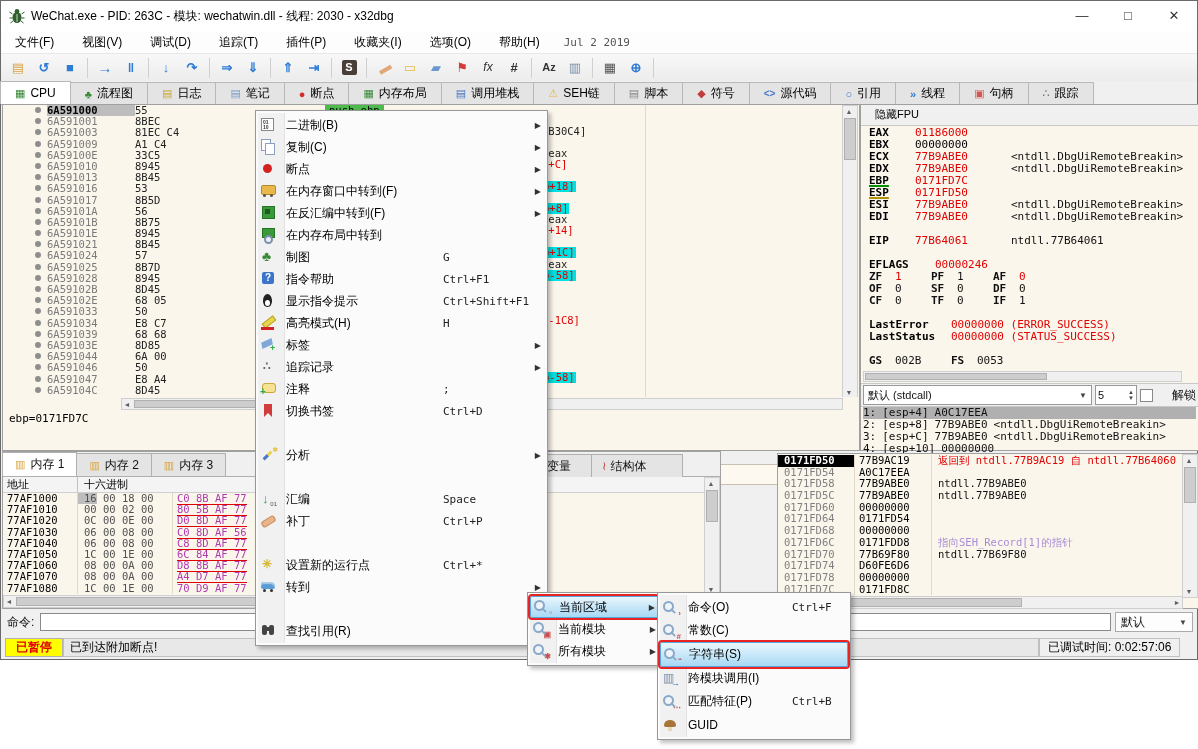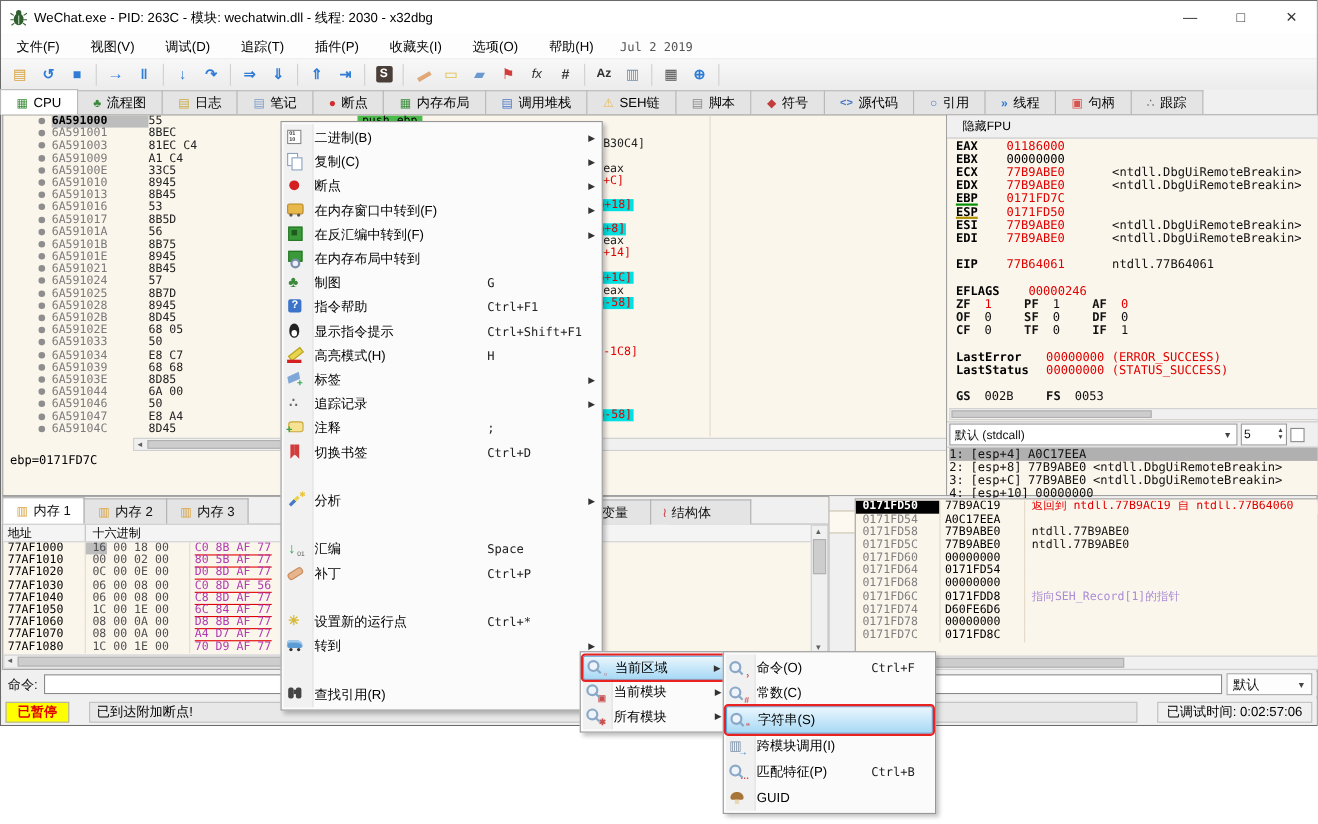--- a/index.html
+++ b/index.html
@@ -27,21 +27,21 @@
   .tbi .g{display:inline-block;font-size:13px;line-height:15px;}
 
   
   .tabbar{position:absolute;left:0;top:80px;width:100%;height:23px;background:#f0f0f0;display:flex;align-items:flex-end;border-bottom:1px solid #b8b8b8;}
   .tab{display:flex;align-items:center;gap:5px;padding:0 14px;height:21px;border:1px solid #b8b8b8;border-bottom:none;background:#e4e4e4;margin-left:-1px;}
   .tab.active{background:#fff;height:22px;position:relative;z-index:2;}
   .tab .ti{font-size:11px;}
   .tab .tl{font-size:12px;color:#000;}
 
   
-  .panel{position:absolute;background:#fbf6ec;border:1px solid #a0a0a0;padding-left:33px;}
+  .panel{position:absolute;background:#fbf6ec;border:1px solid #a0a0a0;}
   .sb{position:absolute;background:#f0f0f0;border:1px solid #cfcfcf;}
   .sb .thumb{position:absolute;background:#cdcdcd;border:1px solid #b0b0b0;}
   .sb .arr{position:absolute;color:#606060;font-size:7px;line-height:9px;text-align:center;width:10px;}
 
   
   .disasm{left:1px;top:103px;width:856px;height:345px;}
   .drows{position:absolute;left:0;top:0;right:0;height:292px;overflow:hidden;}
   .drow{display:flex;height:11.2px;line-height:11.2px;font-family:"DejaVu Sans Mono",monospace;font-size:10.5px;}
   .dot{width:6px;height:6px;border-radius:50%;background:#8e8e8e;margin:2px 6px 0 32px;flex:none;}
   .daddr{width:88px;color:#7a7a7a;flex:none;}
@@ -116,21 +116,21 @@
   .scmt.redc{color:#e00000;} .scmt.lav{color:#a98cd6;}
   .s-vscroll{right:0;top:0;width:14px;height:142px;}
   .s-hscroll{left:0;right:15px;top:142px;height:11px;}
 
   
   .cmdbar{position:absolute;left:0;top:610px;width:100%;height:22px;display:flex;align-items:center;background:#f0f0f0;}
   .cmd-label{padding:0 6px 0 6px;}
   .cmd-input{flex:1;height:16px;border:1px solid #8a8a8a;background:#fff;margin-right:4px;font-size:12px;padding:0 3px;}
   .cmd-combo{width:66px;height:18px;border:1px solid #aaa;background:#fdfdfd;display:flex;align-items:center;padding:0 5px;margin-right:4px;}
   .cmd-combo .carr{margin-left:auto;font-size:8px;color:#444;}
-  .statusbar{position:absolute;left:0;top:634px;width:100%;height:23px;background:#f0f0f0;display:flex;align-items:center;gap:18px;padding-top:1px;}
+  .statusbar{position:absolute;left:0;top:634px;width:100%;height:23px;background:#f0f0f0;display:flex;align-items:center;gap:0;padding-top:1px;}
   .st-state{margin-left:4px;width:56px;height:17px;background:#ffff00;border:1px solid #b0b0b0;color:#e00000;font-weight:bold;text-align:center;line-height:17px;}
   .st-msg{flex:1;height:17px;border:1px solid #c0c0c0;background:#e8e8e8;line-height:17px;padding:0 6px;color:#000;max-width:962px;}
   .st-time{height:17px;border:1px solid #c0c0c0;line-height:17px;padding:0 8px;margin-right:4px;color:#000;}
 
   
   .cmenu{position:absolute;background:#fbfbfb;border:1px solid #979797;box-shadow:3px 3px 4px rgba(0,0,0,.25);padding:3px 2px;z-index:50;}
   .cmenu::before{content:"";position:absolute;left:2px;top:2px;bottom:2px;width:26px;background:#f1f1f1;border-right:1px solid #e2e2e2;}
   .cmi{position:relative;display:flex;align-items:center;height:22px;padding:0 4px 0 2px;}
   .cmi.hl{background:linear-gradient(#eaf6fd,#a7d9f5);border:1px solid #58a6dd;border-radius:2px;height:20px;}
   .cmi.redbox{outline:2px solid #e92222;outline-offset:0px;}
@@ -823,20 +823,25 @@
             <span class="saddr">0171FD68</span>
             <span class="sval">00000000</span>
             <span class="scmt"></span>
           </div>
           <div class="srow">
             <span class="saddr">0171FD6C</span>
             <span class="sval">0171FDD8</span>
             <span class="scmt lav">指向SEH_Record[1]的指针</span>
           </div>
           <div class="srow">
+            <span class="saddr">0171FD70</span>
+            <span class="sval">77B69F80</span>
+            <span class="scmt">ntdll.77B69F80</span>
+          </div>
+          <div class="srow">
             <span class="saddr">0171FD74</span>
             <span class="sval">D60FE6D6</span>
             <span class="scmt"></span>
           </div>
           <div class="srow">
             <span class="saddr">0171FD78</span>
             <span class="sval">00000000</span>
             <span class="scmt"></span>
           </div>
           <div class="srow">

